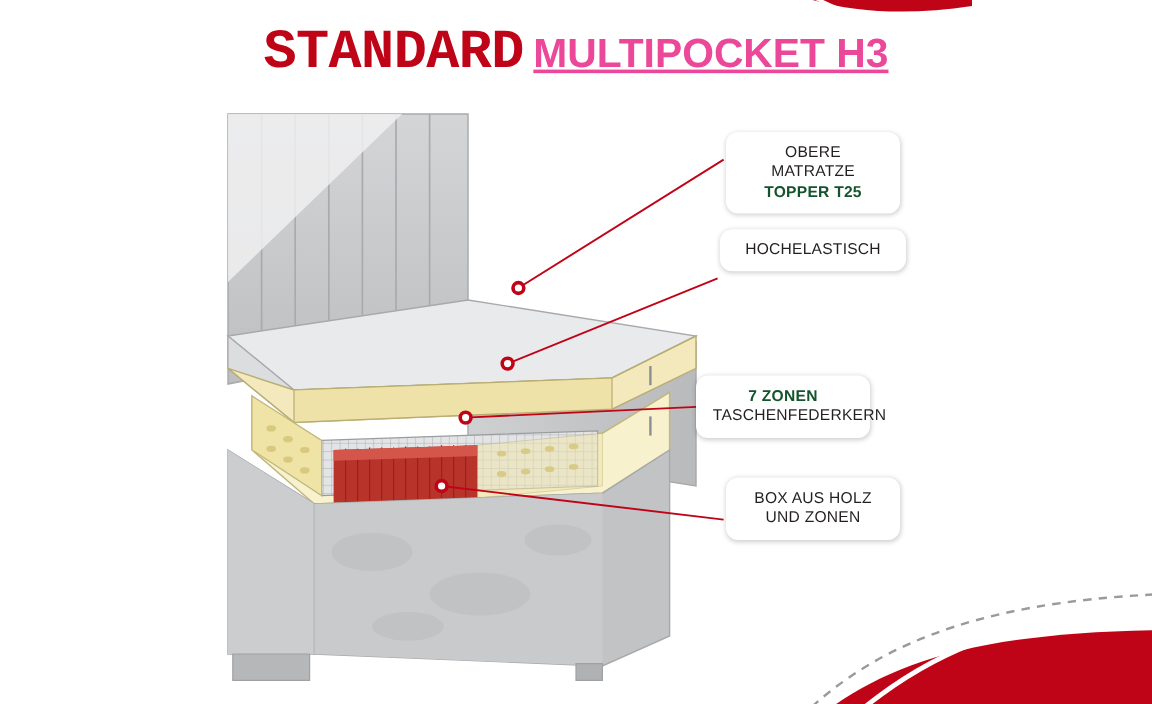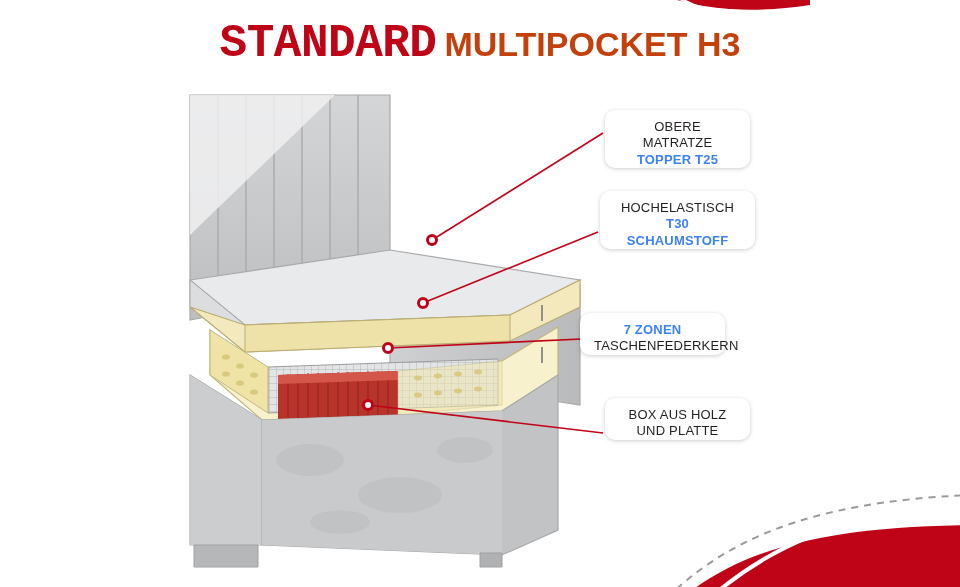--- a/index.html
+++ b/index.html
@@ -47,53 +47,54 @@
     font-size: 46px;
     font-weight: bold;
     letter-spacing: -0.5px;
     color: #c00418;
     font-family: Liberation Mono, monospace;
   }
   #title-rest {
     font-size: 34px;
     font-weight: bold;
     letter-spacing: 0px;
-    color: #c2410c;
+    color: #ec4899;
     margin-left: 8px;
+    text-decoration: underline;
   }
 
   
   #illustration {
     position: absolute;
     left: 150px;
     top: 75px;
     width: 470px;
     height: 500px;
   }
 
   
   .callout {
     position: absolute;
     background: #ffffff;
     border-radius: 10px;
     box-shadow: 0 1px 4px rgba(0,0,0,0.20);
     text-align: center;
-    padding: 9px 14px 0 14px;
+    padding: 9px 14px 10px 14px;
     line-height: 1.25;
     box-sizing: border-box;
   }
   .callout .l1, .callout .l2 {
     display: block;
     font-size: 13px;
     color: #231f20;
     letter-spacing: 0.2px;
   }
   .callout .bold-red {
     font-weight: bold;
-    color: #3b82f6;
+    color: #14532d;
   }
   #callout-1 { left: 605px; top: 110px; width: 145px; }
   #callout-2 { left: 600px; top: 191px; width: 155px; }
   #callout-3 { left: 580px; top: 313px; width: 145px; }
   #callout-4 { left: 605px; top: 398px; width: 145px; }
 
   
   #connectors {
     position: absolute;
     left: 0;
@@ -248,26 +249,25 @@
     </g>
   </svg>
 
   <div class="callout" id="callout-1">
     <span class="l1">OBERE MATRATZE</span>
     <span class="l2 bold-red">TOPPER T25</span>
   </div>
 
   <div class="callout" id="callout-2">
     <span class="l1">HOCHELASTISCH</span>
-    <span class="l2 bold-red">T30 SCHAUMSTOFF</span>
   </div>
 
   <div class="callout" id="callout-3">
     <span class="l1 bold-red">7 ZONEN</span>
     <span class="l2">TASCHENFEDERKERN</span>
   </div>
 
   <div class="callout" id="callout-4">
     <span class="l1">BOX AUS HOLZ</span>
-    <span class="l2">UND PLATTE</span>
+    <span class="l2">UND ZONEN</span>
   </div>
 
 </div>
 
 </body></html>

